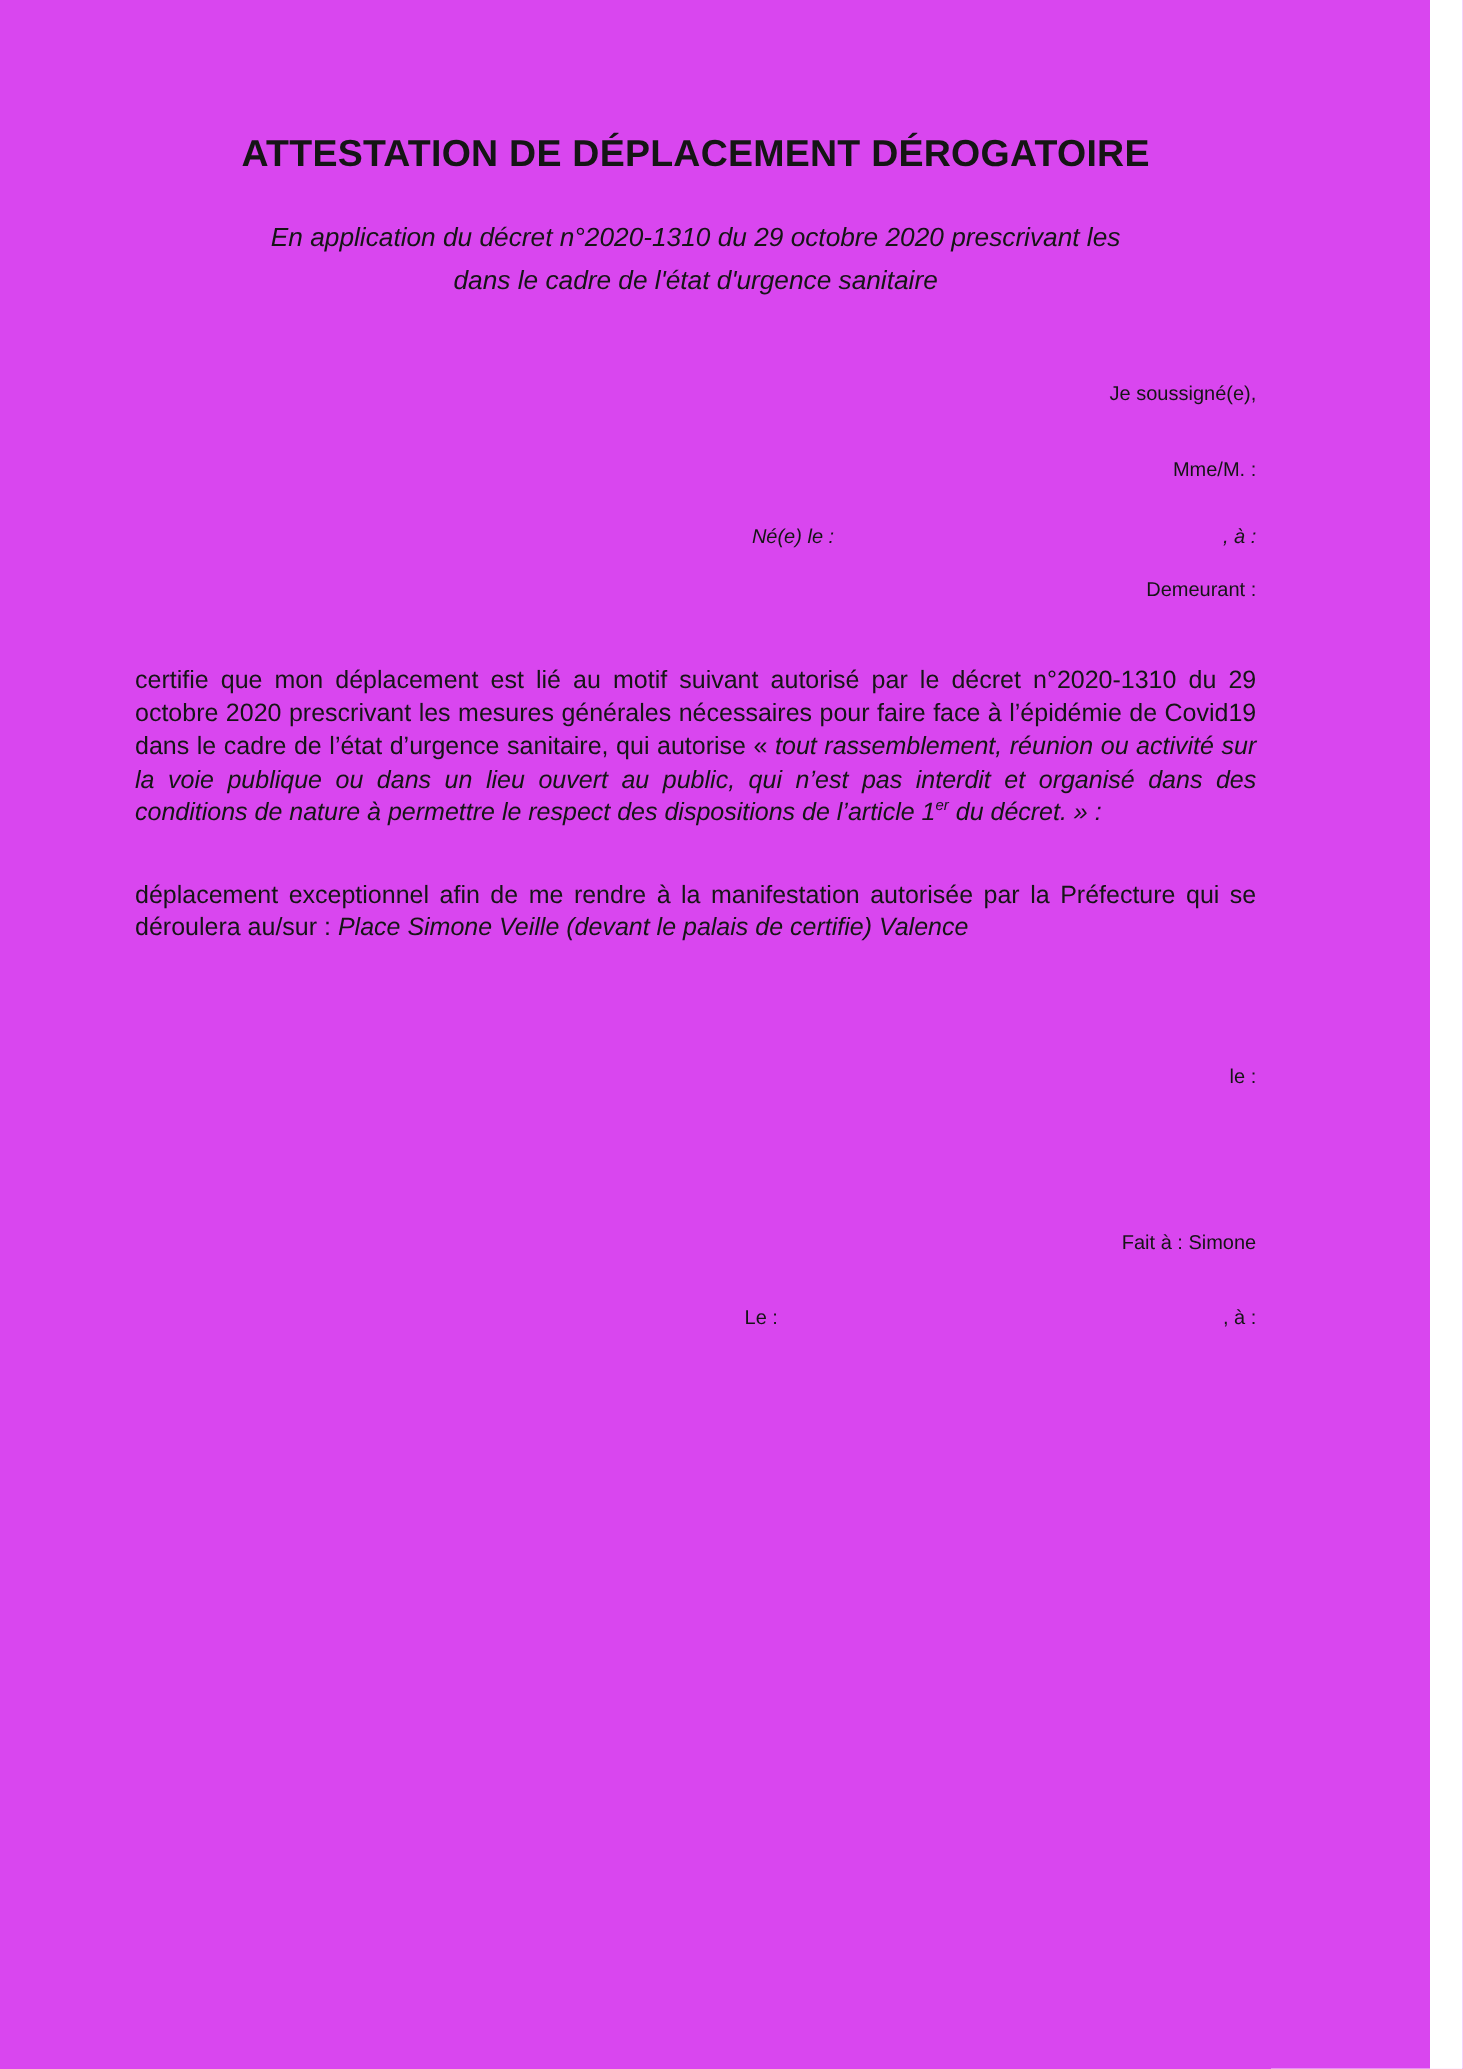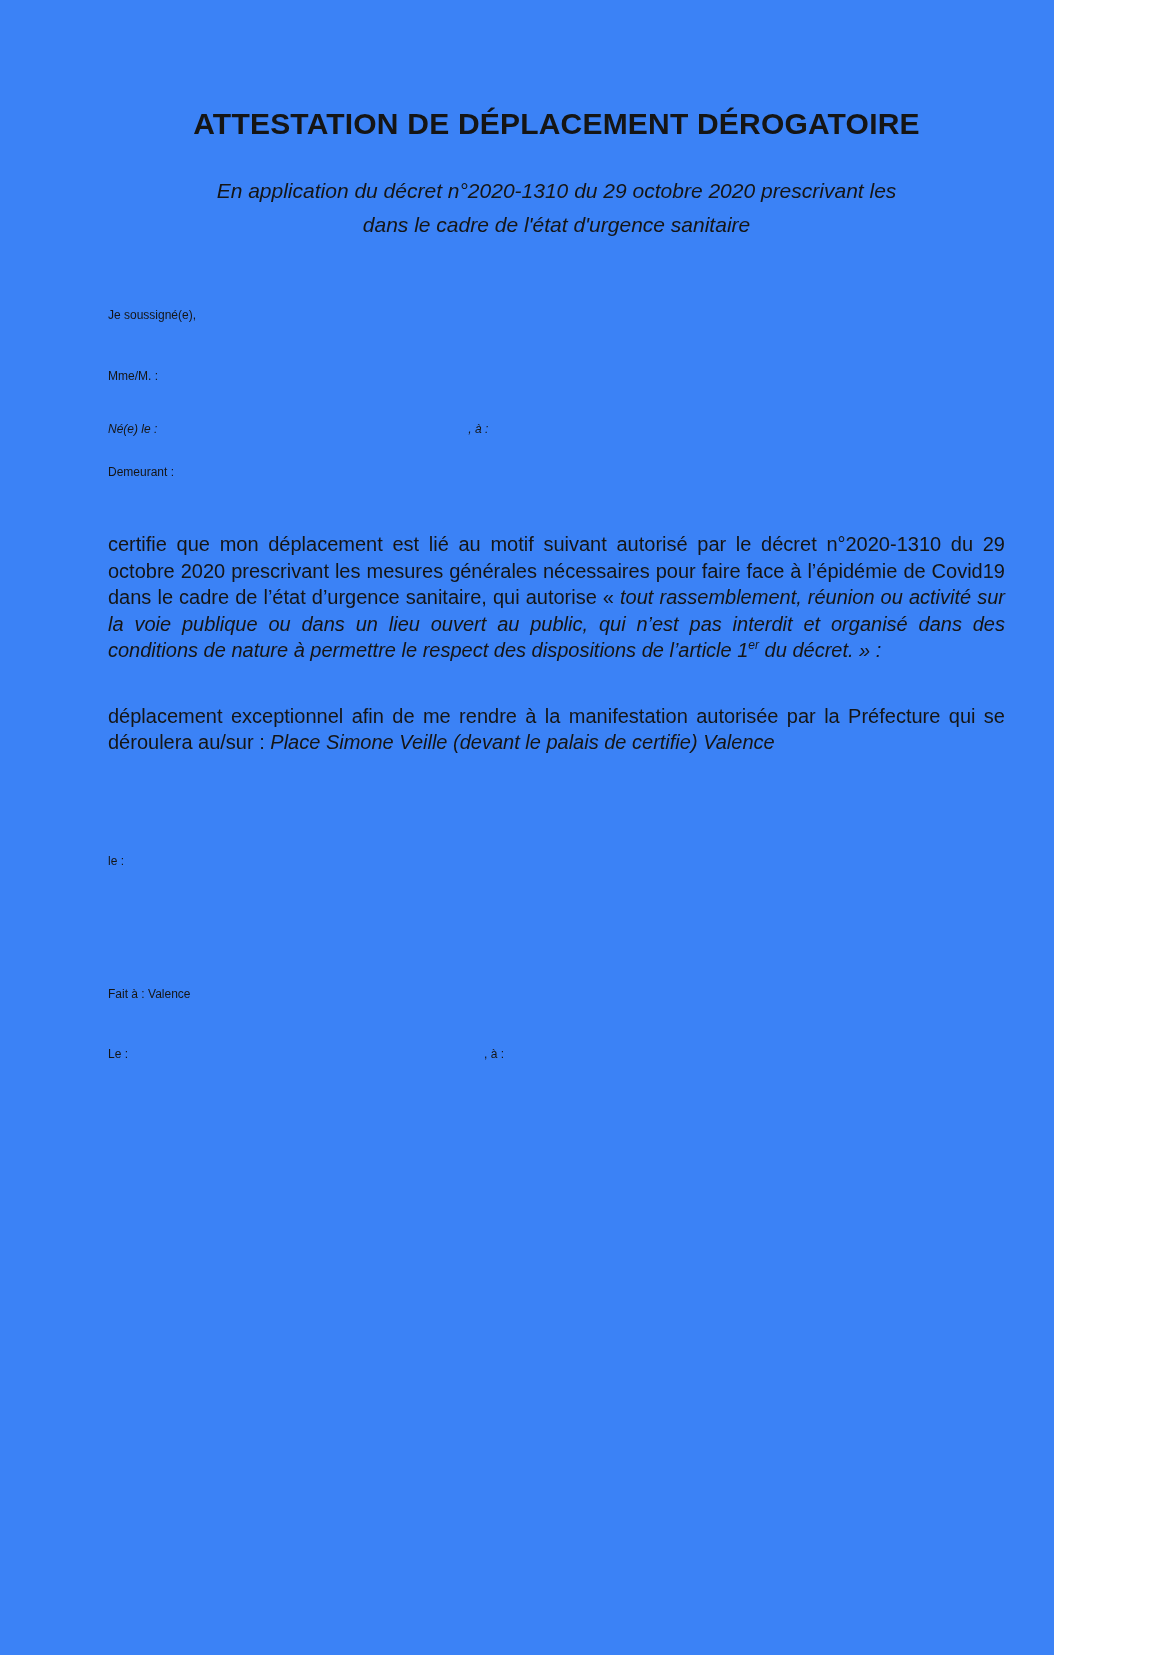--- a/index.html
+++ b/index.html
@@ -2,23 +2,23 @@
 <html lang="fr"><head>
 <meta charset="utf-8">
 <style>
   html, body {
     margin: 0;
     padding: 0;
     background: #ffffff;
   }
   .page {
     position: relative;
-    width: 1054px;
+    width: 1144px;
     height: 1655px;
-    background: #3b82f6;
+    background: #d946ef;
     color: #151515;
     font-family: "Liberation Sans", "DejaVu Sans", sans-serif;
     overflow: hidden;
   }
   .content {
     margin-left: 108px;
     width: 897px;
   }
   .title {
     margin: 0;
@@ -31,22 +31,23 @@
   }
   .subtitle {
     margin-top: 32px;
     font-size: 21px;
     line-height: 34px;
     font-style: italic;
     text-align: center;
   }
   p { margin: 0; }
   .row {
-    font-size: 12px;
+    font-size: 16px;
     line-height: 23px;
+    text-align: right;
   }
   .intro       { margin-top: 62px; }
   .name-row    { margin-top: 38px; }
   .birth-row   { margin-top: 30px; font-style: italic; }
   .address-row { margin-top: 20px; }
   .para {
     font-size: 20px;
     line-height: 26.5px;
     text-align: justify;
   }
@@ -89,19 +90,19 @@
     <p class="row birth-row"><span>Né(e) le :</span><span class="blank blank-birth"></span><span>, à :</span></p>
 
     <p class="row address-row"><span>Demeurant :</span></p>
 
     <p class="para para-certify"><span>certifie que mon déplacement est lié au motif suivant autorisé par le décret n°2020-1310 du 29 octobre 2020 prescrivant les mesures générales nécessaires pour faire face à l’épidémie de Covid19 dans le cadre de l’état d’urgence sanitaire, qui autorise « </span><span class="italic">tout rassemblement, réunion ou activité sur la voie publique ou dans un lieu ouvert au public, qui n’est pas interdit et organisé dans des conditions de nature à permettre le respect des dispositions de l’article 1</span><span class="sup italic">er</span><span class="italic"> du décret. » :</span></p>
 
     <p class="para para-reason"><span>déplacement exceptionnel afin de me rendre à la manifestation autorisée par la Préfecture qui se déroulera au/sur : </span><span class="italic">Place Simone Veille (devant le palais de certifie) Valence</span></p>
 
     <p class="row le-row">le :</p>
 
-    <p class="row fait-row">Fait à : Valence</p>
+    <p class="row fait-row">Fait à : Simone</p>
 
     <p class="row le2-row"><span>Le :</span><span class="blank blank-closing"></span><span>, à :</span></p>
 
 
   </div>
 </div>
 
 </body></html>

